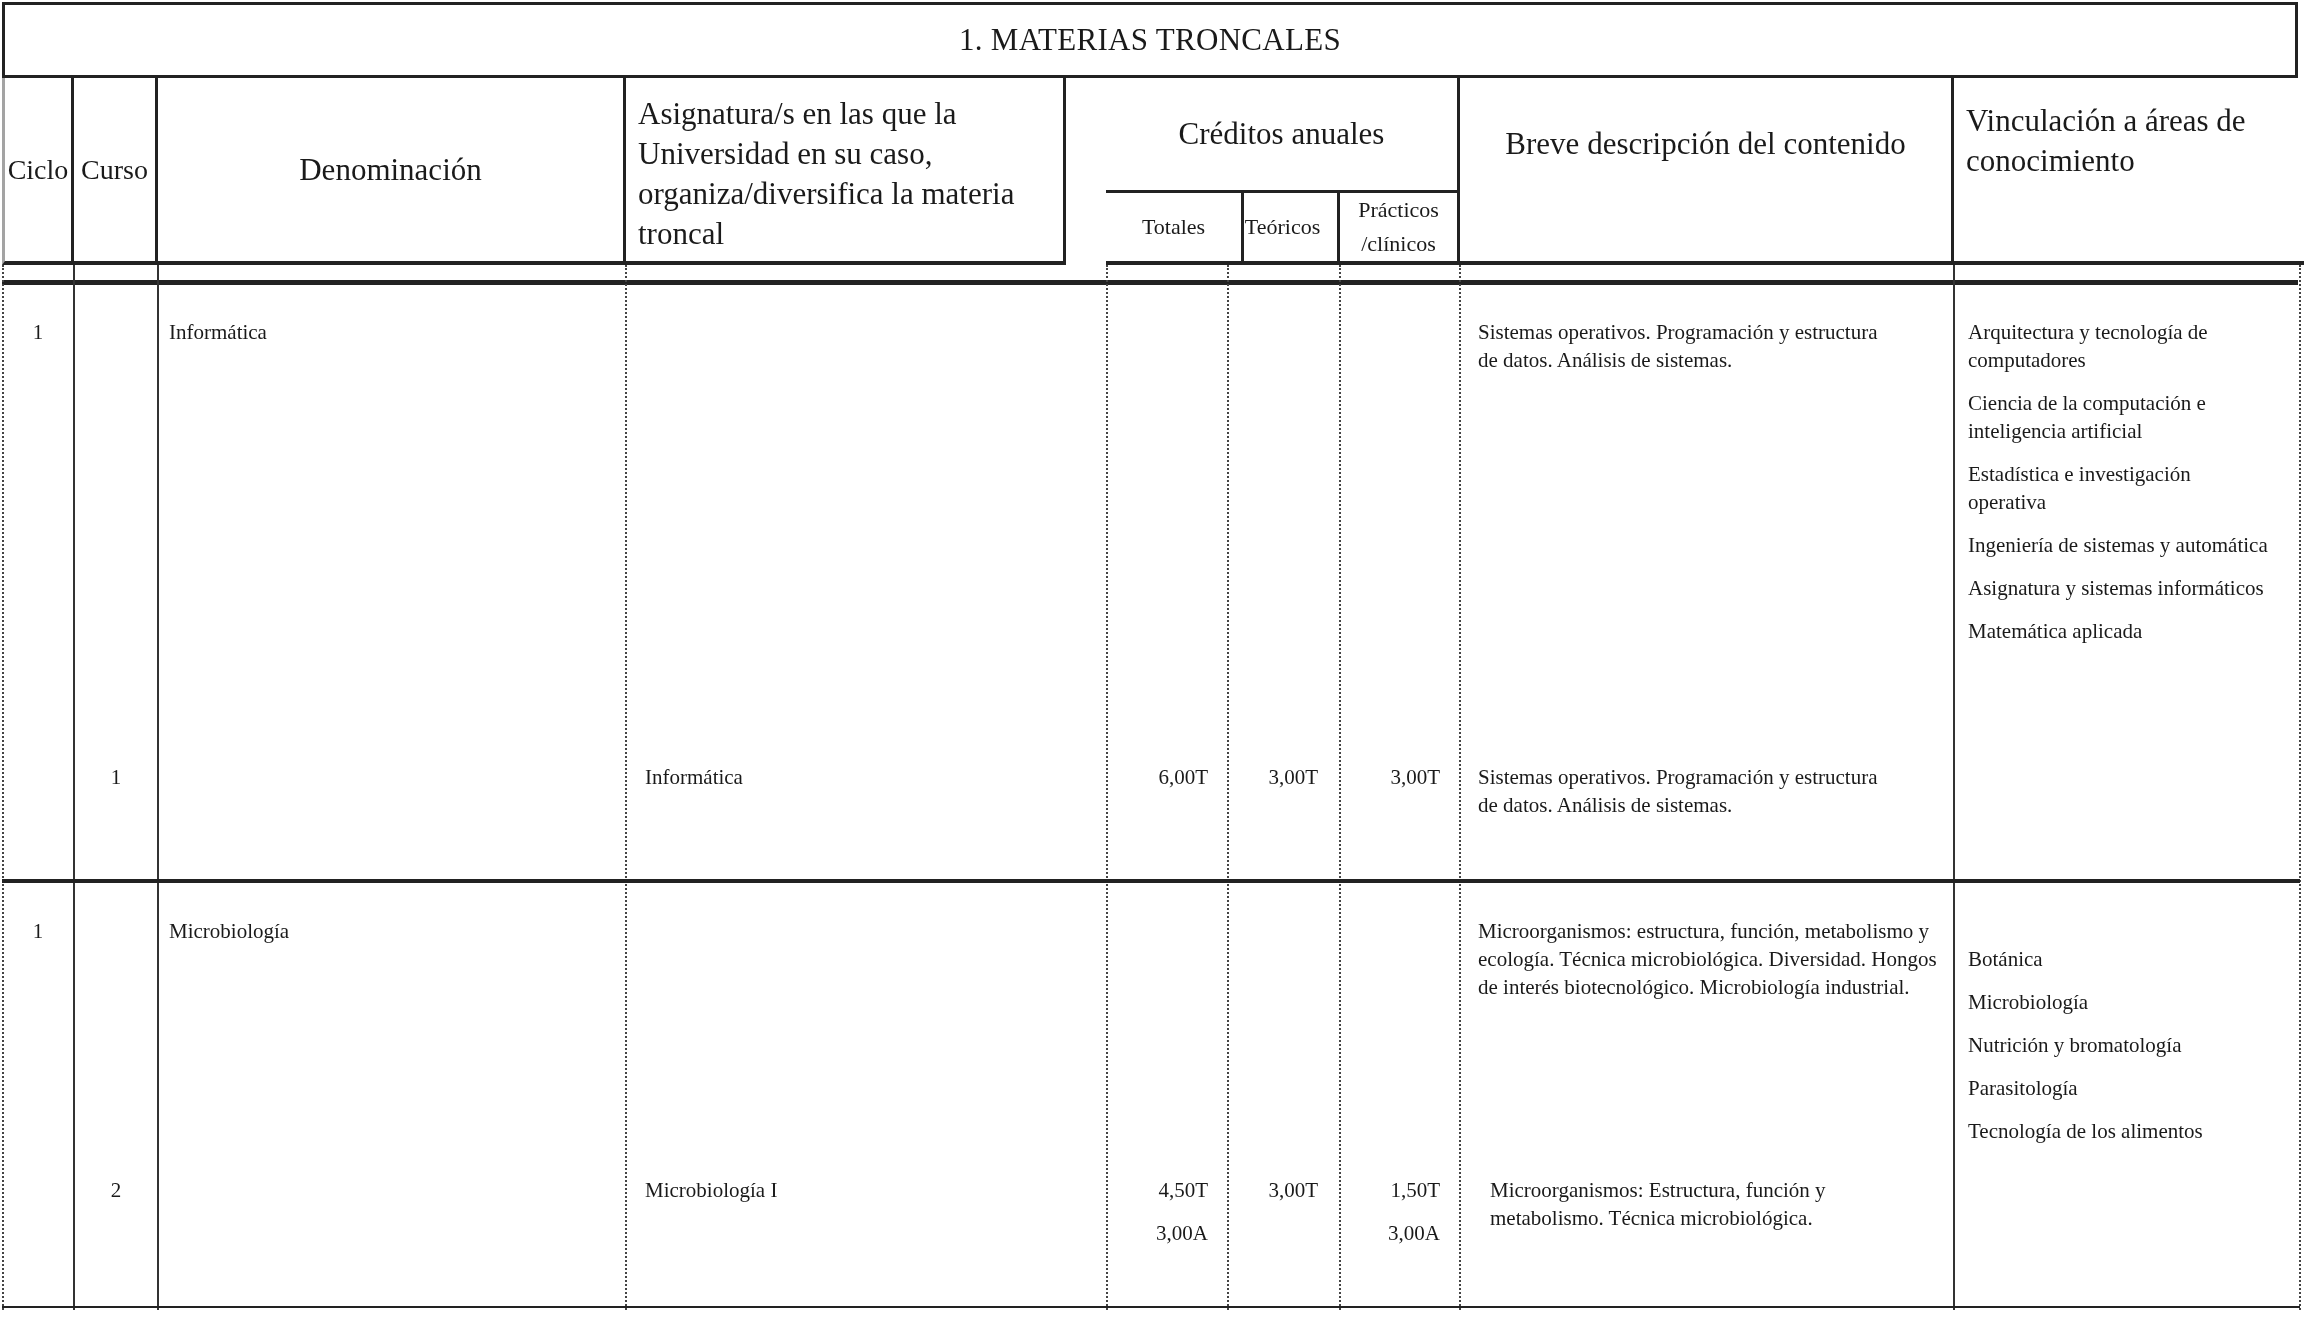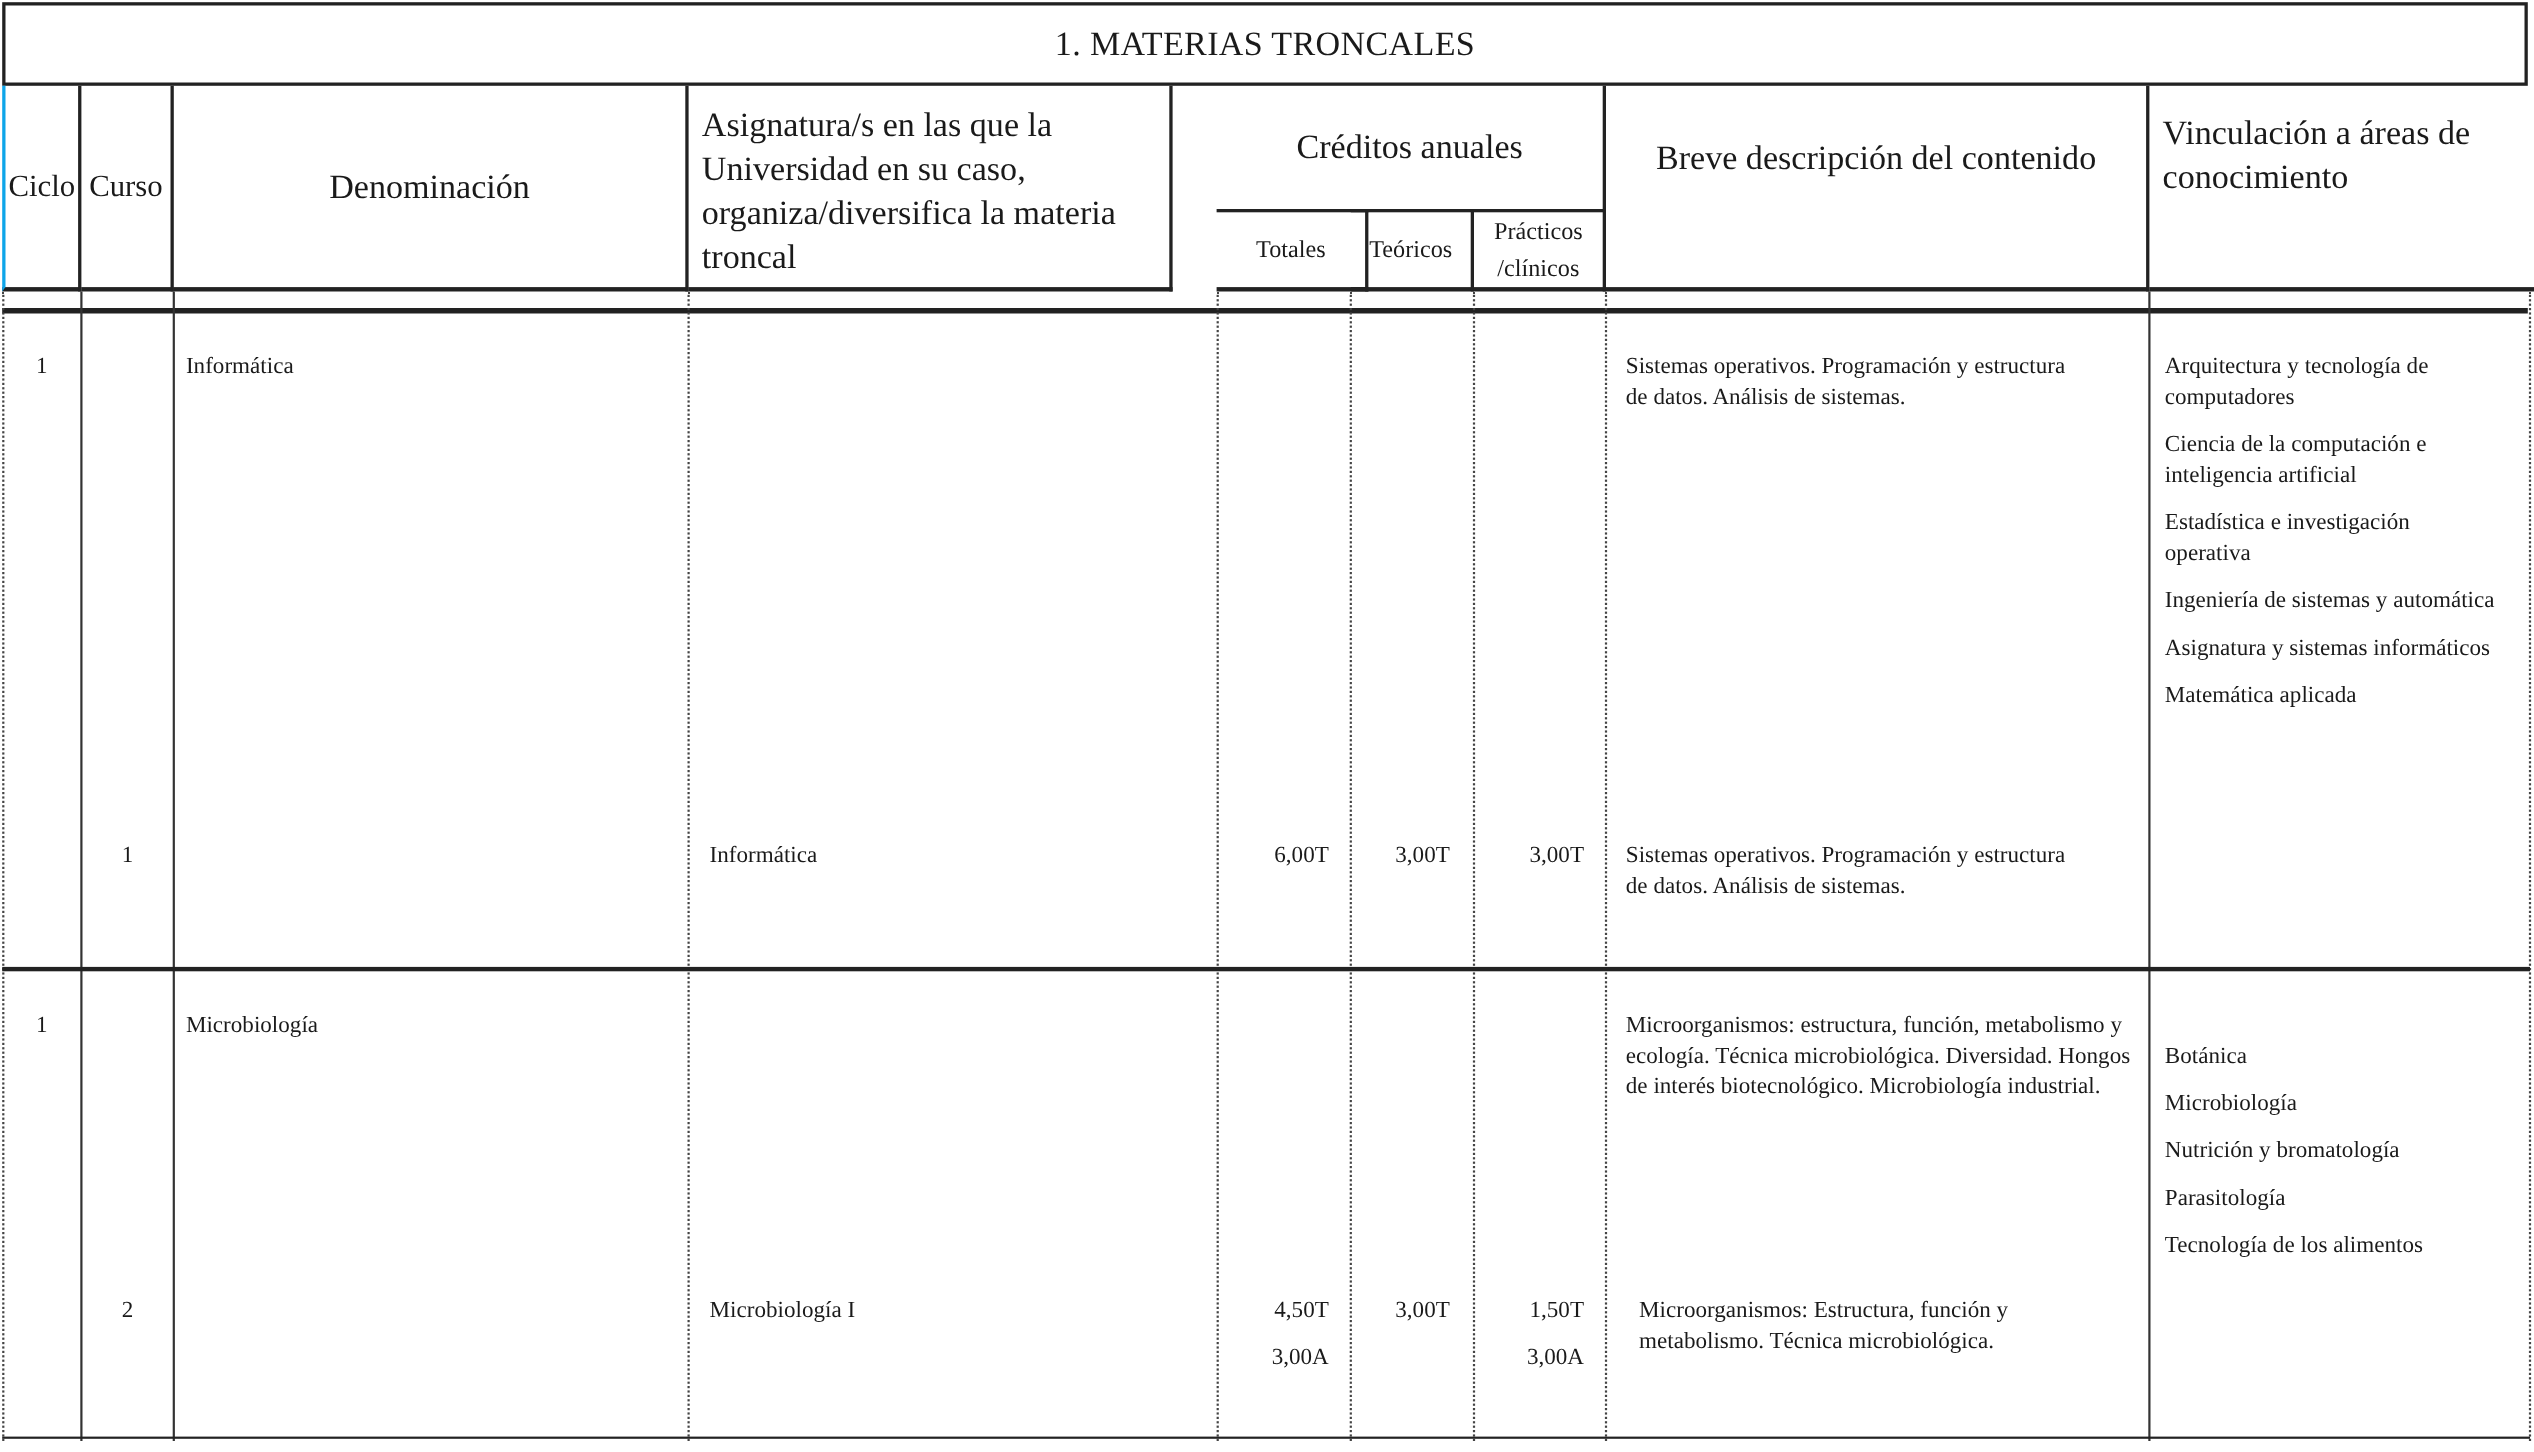--- a/index.html
+++ b/index.html
@@ -9,21 +9,21 @@
 
   
   .title-box { position: absolute; left: 2px; top: 2px; width: 2296px; height: 76px;
                border: 3px solid #222; border-bottom: 3px solid #222; box-sizing: border-box;
                display: flex; align-items: center; justify-content: center;
                font-size: 31px; letter-spacing: 0.3px; }
 
   
   .hdr { position: absolute; top: 78px; height: 187px; box-sizing: border-box;
          border-right: 3px solid #222; border-bottom: 4px solid #222; font-size: 31px; }
-  .hdr.first { border-left: 3px solid #0ea5e9; }
+  .hdr.first { border-left: 3px solid #a3a3a3; }
   .hdr-center { display: flex; align-items: center; justify-content: center; text-align: center; }
   .hdr-left { padding: 16px 0 0 12px; line-height: 40px; }
   .sub-hdr { position: absolute; top: 190px; height: 75px; box-sizing: border-box;
              border-top: 3px solid #222; border-right: 3px solid #222; border-bottom: 4px solid #222;
              font-size: 22px; display: flex; align-items: center; justify-content: center; text-align: center; line-height: 34px; }
   .cred-group { position: absolute; top: 78px; height: 112px; box-sizing: border-box;
                 border-right: 3px solid #222; display: flex; align-items: center; justify-content: center; font-size: 31px; }
 
   
   .spacer-line { position: absolute; left: 2px; width: 2296px; height: 0; border-top: 5px solid #222; }

